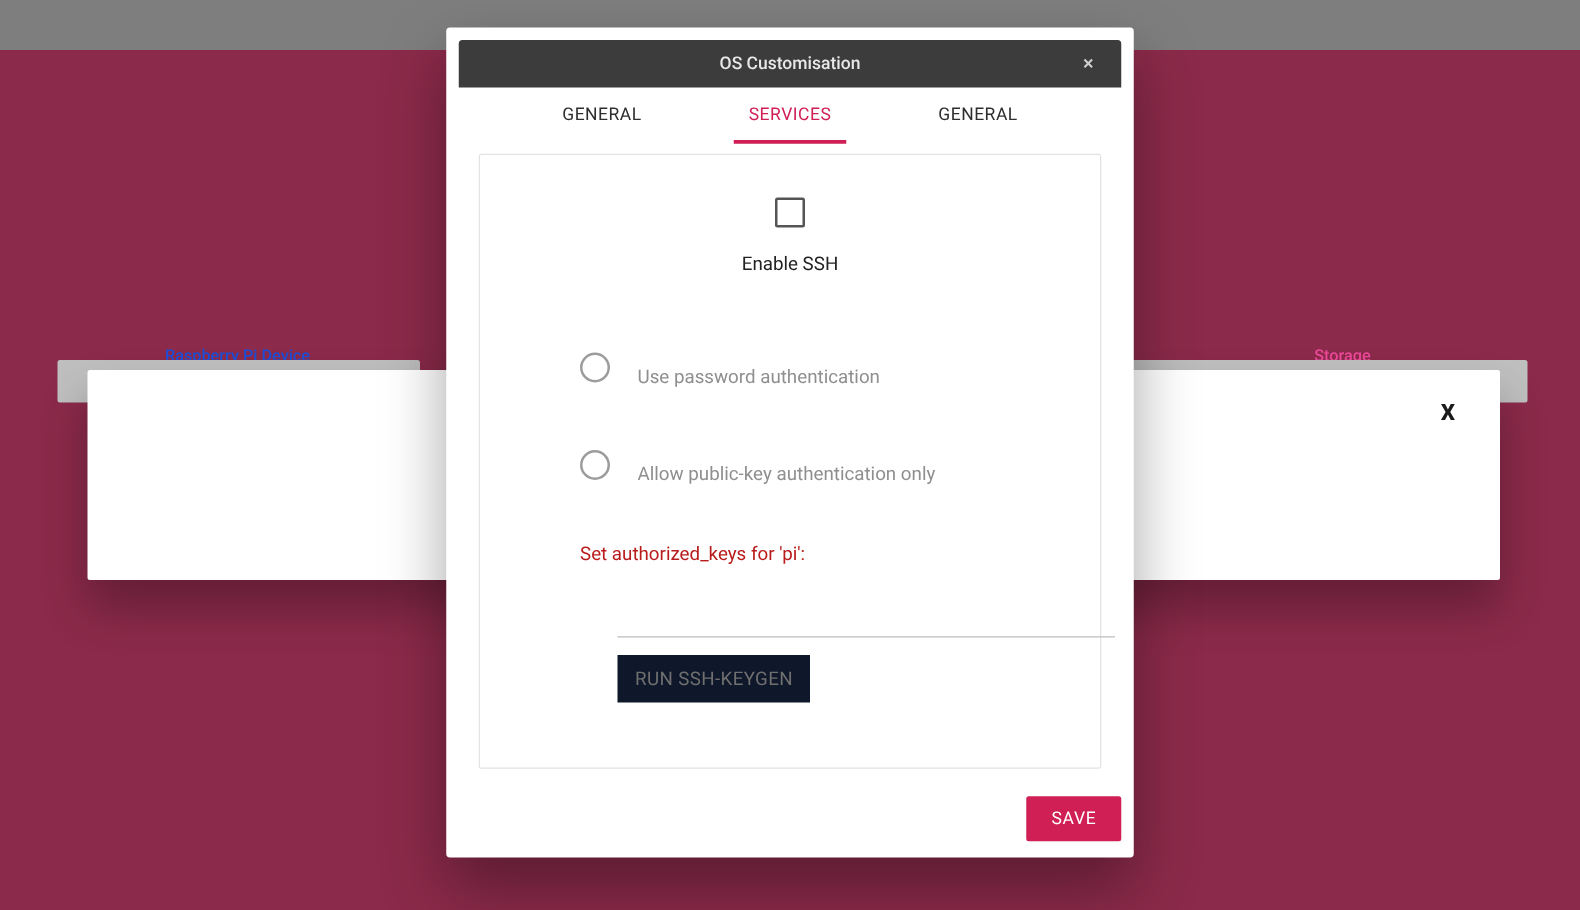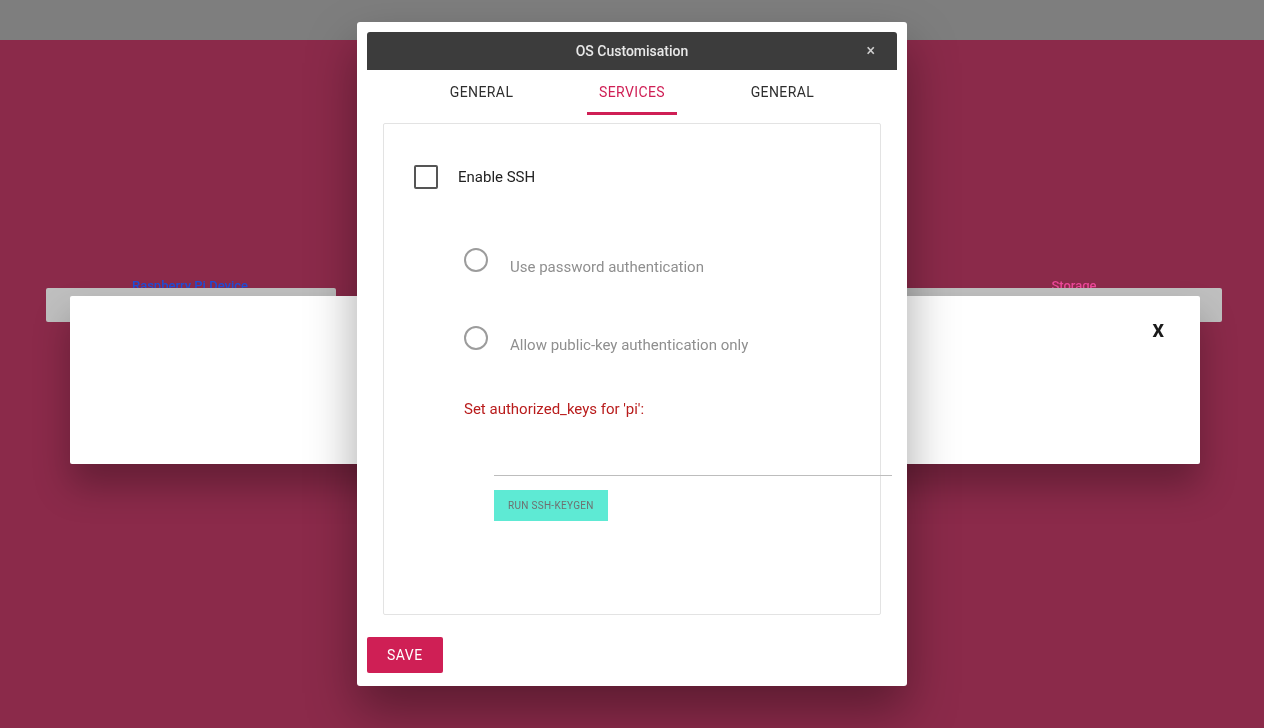--- a/index.html
+++ b/index.html
@@ -56,44 +56,44 @@
   .tab {
     font-size: 14px; letter-spacing: 0.4px; color: #2e2e2e; cursor: pointer;
     padding: 14px 12px 12px; border-bottom: 3px solid transparent;
   }
   .tab.active { color: #cf1f55; border-bottom-color: #cf1f55; }
   .content-wrap { flex: 1; padding: 8px 16px 16px; }
   .content {
     border: 1px solid #e3e3e3; border-radius: 2px; height: 492px;
     padding: 24px 20px;
   }
-  .row { display: flex; align-items: center; gap: 10px; }
+  .row { display: flex; align-items: center; gap: 10px; flex-direction: column; }
   .chk {
     width: 18px; height: 18px; border: 2px solid #555; border-radius: 2px; display:inline-block;
   }
   .chk-label { font-size: 15px; color: #222; }
   .subgroup { margin-left: 40px; margin-top: 22px; }
   .radio-row { display: flex; align-items: flex-start; gap: 12px; margin-bottom: 20px; color:#8f8f8f; }
   .radio {
     width: 18px; height: 18px; border: 2px solid #9c9c9c; border-radius: 50%; display:inline-block;
   }
   .radio-label { font-size: 15px; color:#8f8f8f; }
   .sublabel { font-size: 15px; color:#b91c1c; margin-top: 4px; }
   .textline {
     margin-left: 0px; margin-top: 14px; height: 24px; border: none;
     border-bottom: 1px solid #bdbdbd; width: 398px; background: transparent;
     font-size: 14px; color:#333;
   }
   .keygen-btn {
-    margin-top: 14px; background: #5eead4; color: #6f6f6f;
-    border: none; padding: 10px 14px; font-size: 10px; letter-spacing: 0.3px;
+    margin-top: 14px; background: #0f172a; color: #6f6f6f;
+    border: none; padding: 10px 14px; font-size: 15px; letter-spacing: 0.3px;
     cursor: default;
   }
   .footer {
-    display: flex; justify-content: flex-start; padding: 6px 0 20px;
+    display: flex; justify-content: flex-end; padding: 6px 0 20px;
   }
   .save-btn {
     background: #cf1f55; color: #fff; border: none; padding: 10px 20px;
     font-size: 14px; letter-spacing: 0.5px; border-radius: 2px; cursor: pointer;
   }
 </style>
 </head>
 <body>
 
 <div class="topbar"></div>

